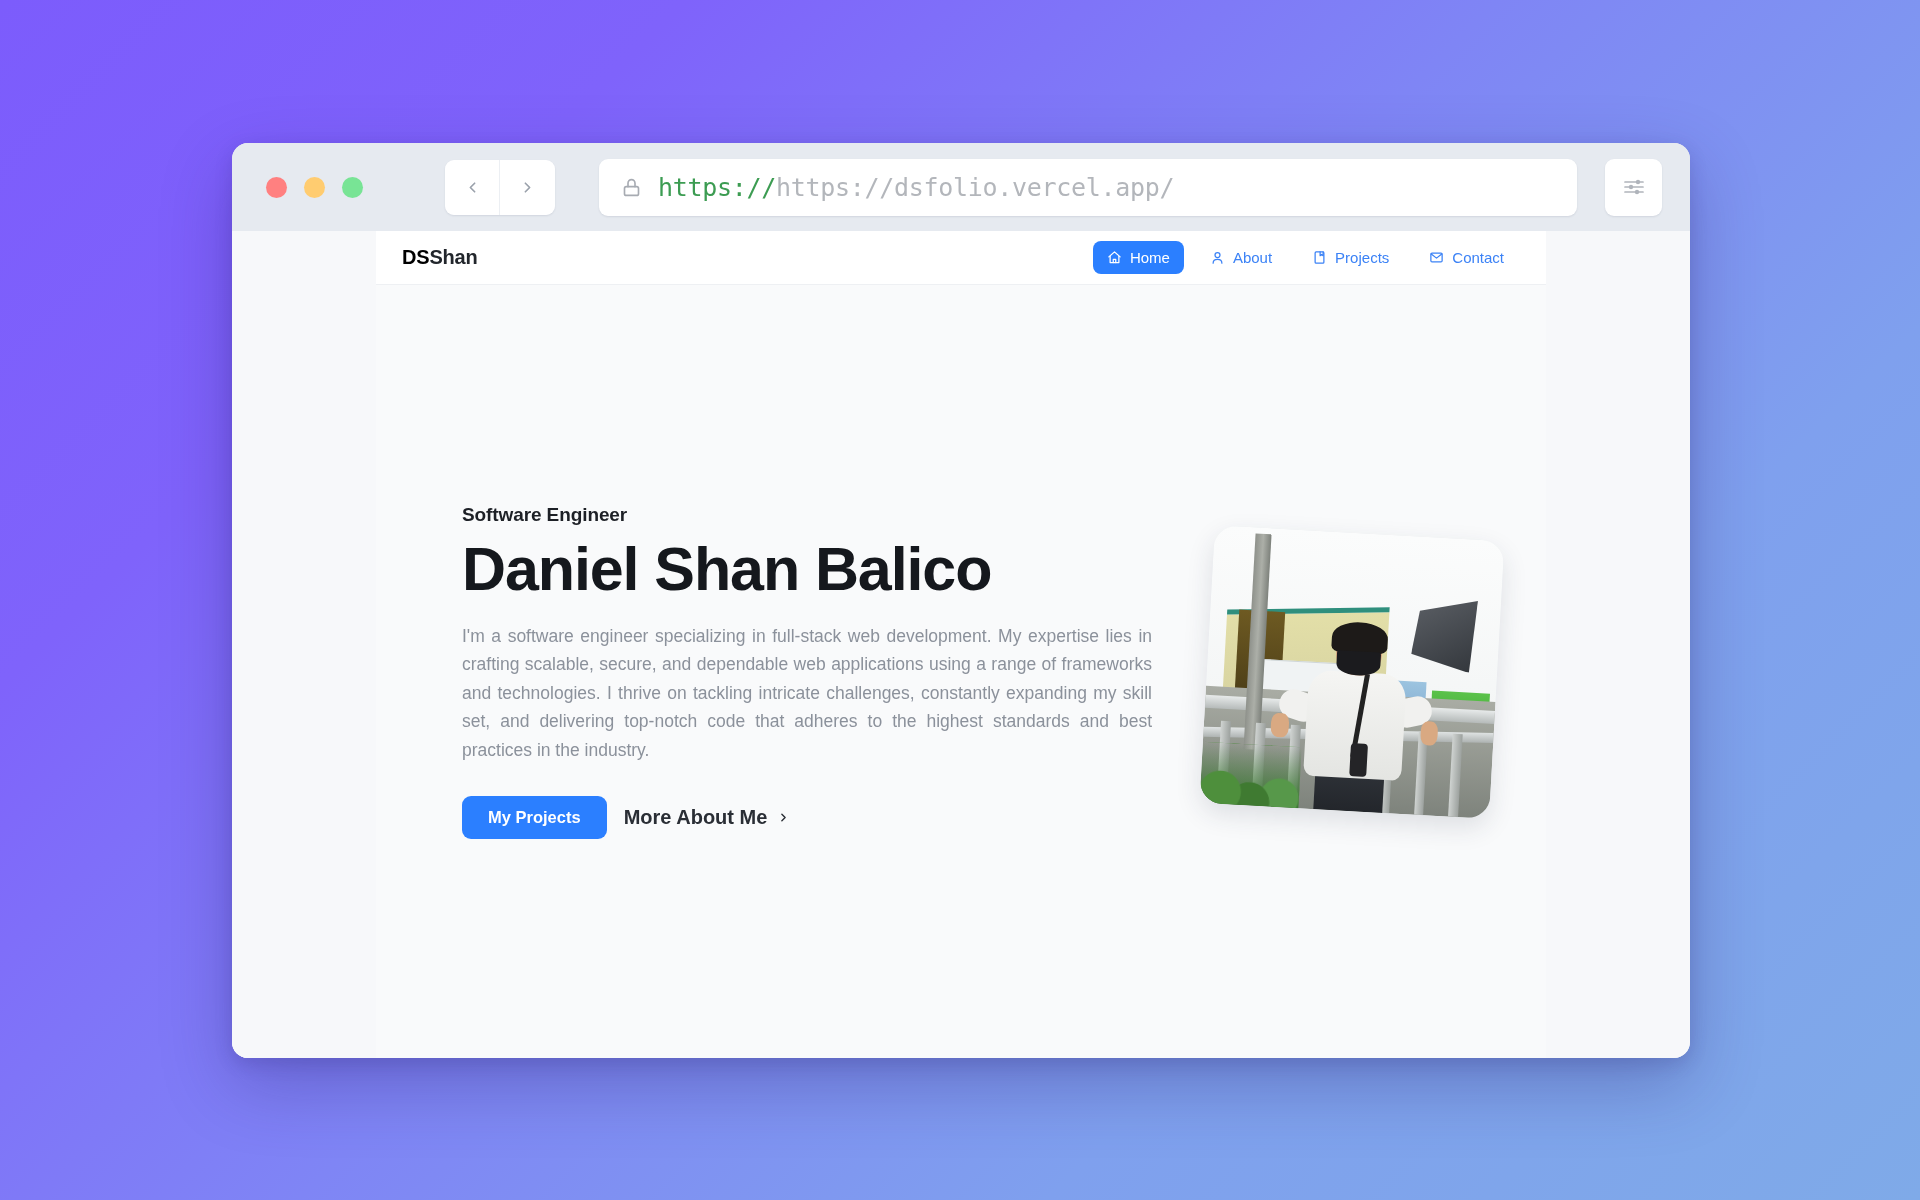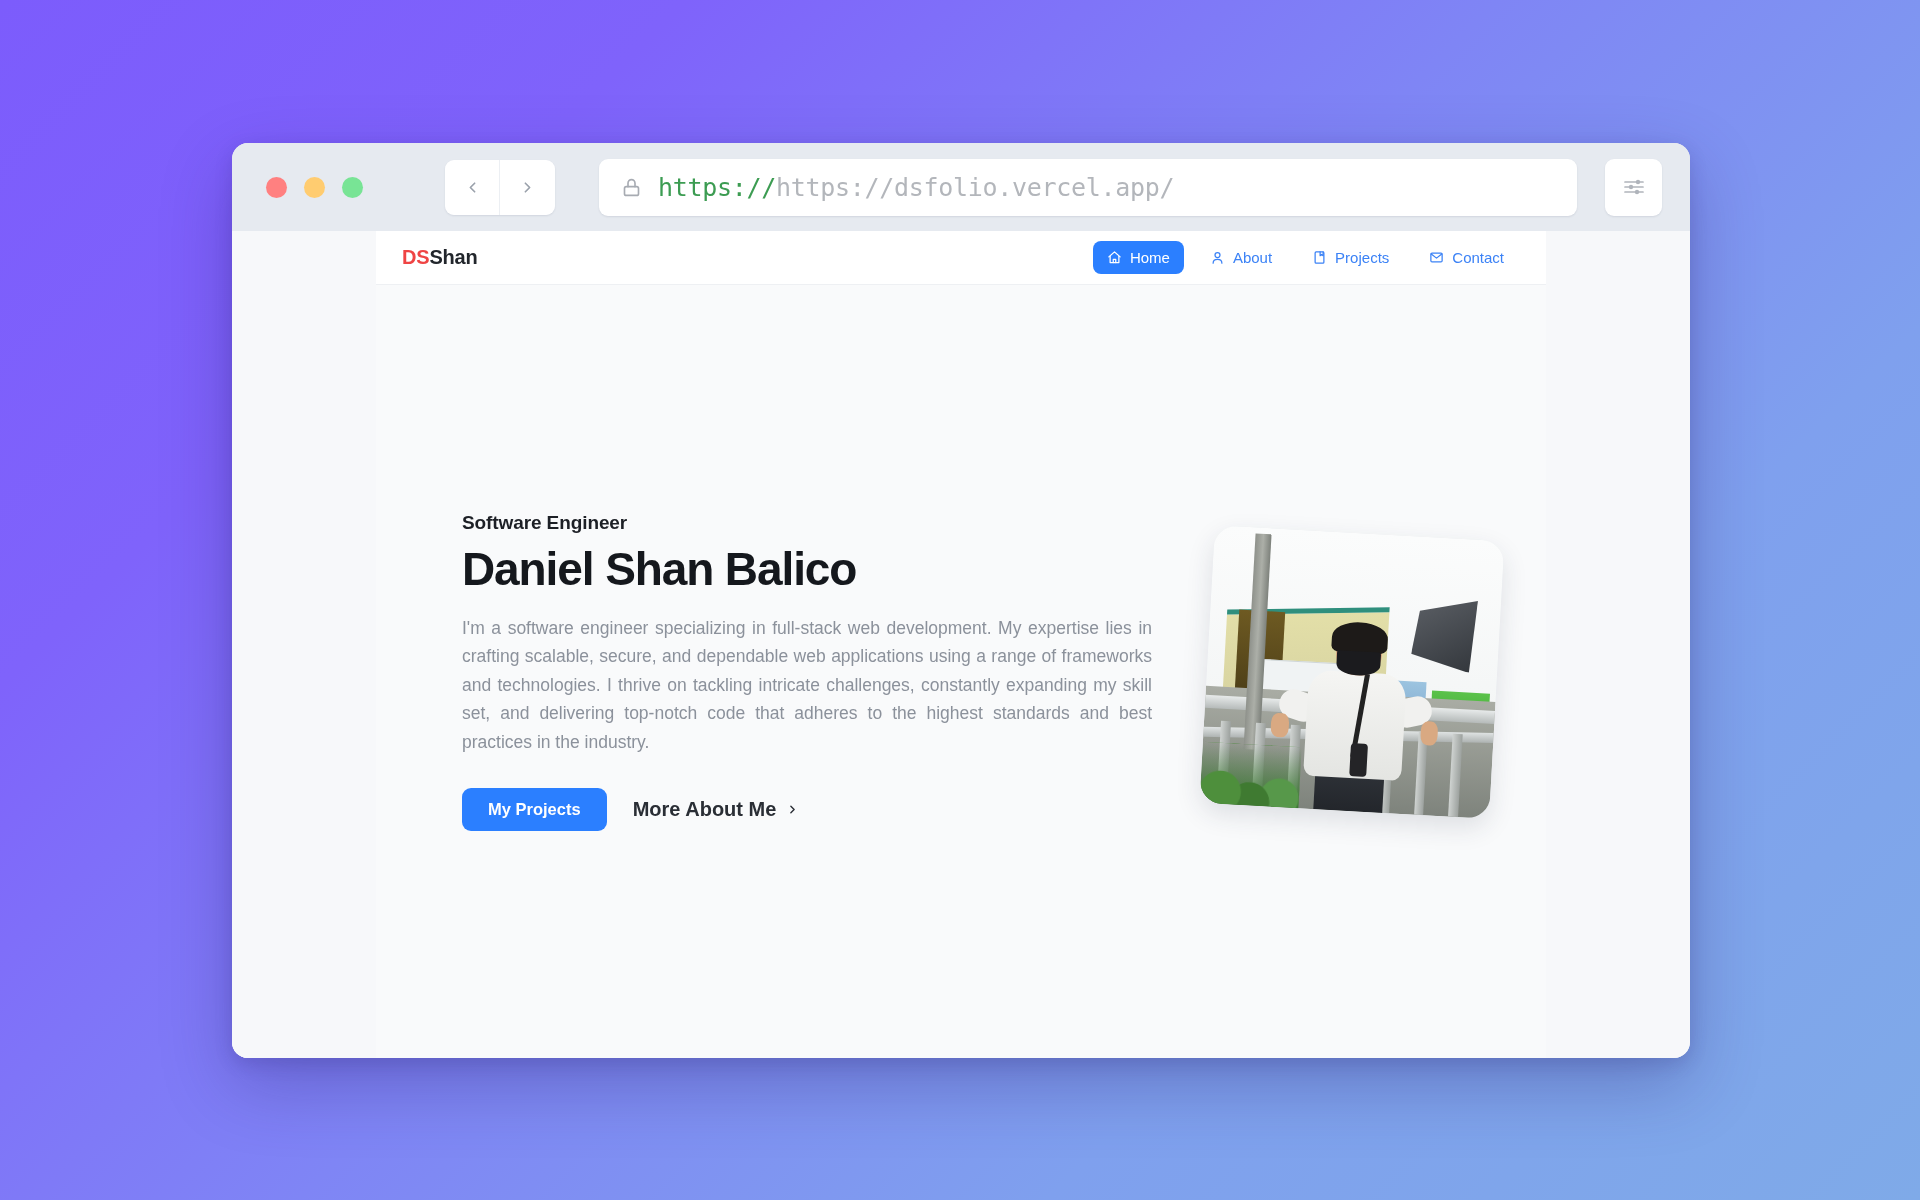--- a/index.html
+++ b/index.html
@@ -104,21 +104,21 @@
   
   .sitenav {
     height:54px;
     background:#fff;
     border-bottom:1px solid #eef0f3;
     display:flex; align-items:center;
     padding:0 28px 0 26px;
     flex:0 0 auto;
   }
   .logo { font-size:20px; font-weight:700; letter-spacing:-.2px; }
-  .logo .ds { color:#ef4444; }
+  .logo .ds { color:#000000; }
   .logo .folio { color:#22262c; }
 
   .menu { margin-left:auto; display:flex; align-items:center; gap:12px; }
   .menu-item {
     display:flex; align-items:center; gap:8px;
     padding:8px 14px;
     border-radius:8px;
     font-size:15px;
     color:#3b82f6;
     white-space:nowrap;
@@ -134,33 +134,33 @@
     gap:40px;
   }
   .hero-left { width:690px; flex:0 0 auto; }
   .eyebrow {
     font-size:19px; font-weight:700;
     color:#1d2026;
     letter-spacing:-.1px;
     margin-bottom:8px;
   }
   .hero-title {
-    font-size:46px; font-weight:700;
+    font-size:61px; font-weight:700;
     color:#15181d;
     letter-spacing:-1.1px;
     margin-bottom:18px;
   }
   .hero-body {
     font-size:17.5px;
     line-height:1.62;
     color:#8b919b;
     text-align:justify;
     margin-bottom:32px;
   }
-  .cta-row { display:flex; align-items:center; gap:26px; }
+  .cta-row { display:flex; align-items:center; gap:17px; }
   .btn-primary {
     background:#2b7fff; color:#fff;
     font-size:16.5px; font-weight:600;
     padding:12px 26px;
     border-radius:9px;
     border:none;
     white-space:nowrap;
   }
   .btn-link {
     display:flex; align-items:center; gap:10px;

